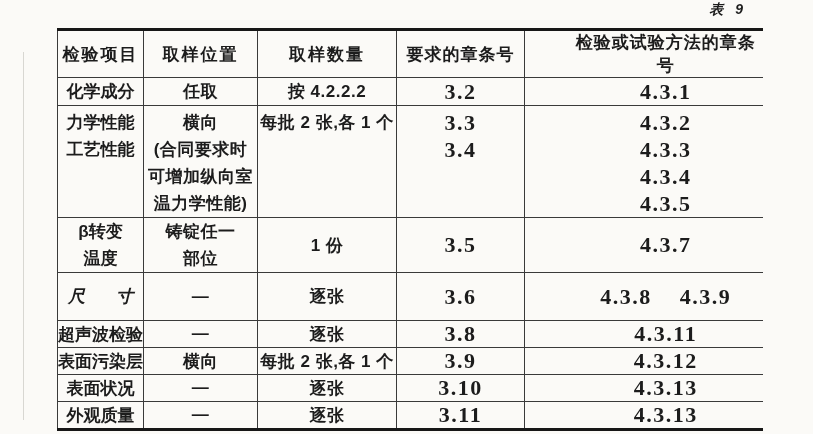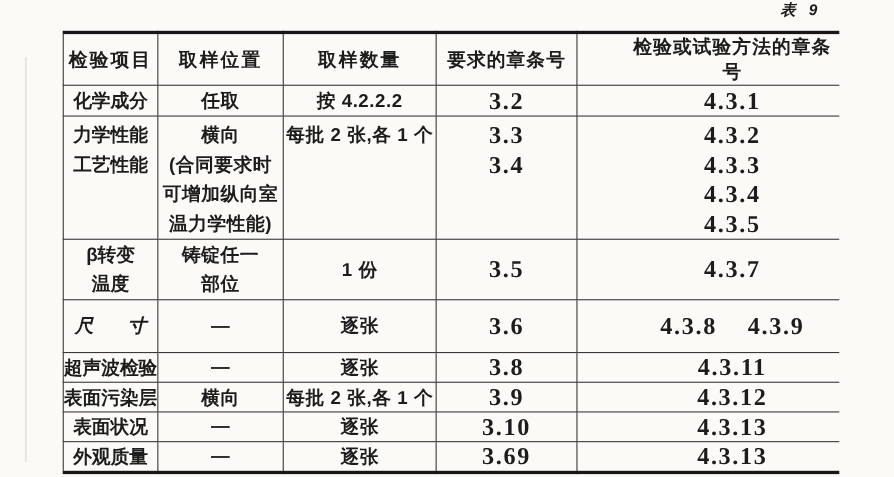--- a/index.html
+++ b/index.html
@@ -150,19 +150,19 @@
         <td class="cn">—</td>
         <td class="cn">逐张</td>
         <td class="num">3.10</td>
         <td class="num">4.3.13</td>
       </tr>
 
       <tr class="h-rs">
         <td class="cn">外观质量</td>
         <td class="cn">—</td>
         <td class="cn">逐张</td>
-        <td class="num">3.69</td>
+        <td class="num">3.11</td>
         <td class="num">4.3.13</td>
       </tr>
 
     </tbody>
   </table>
 </div>
 
 </body></html>

